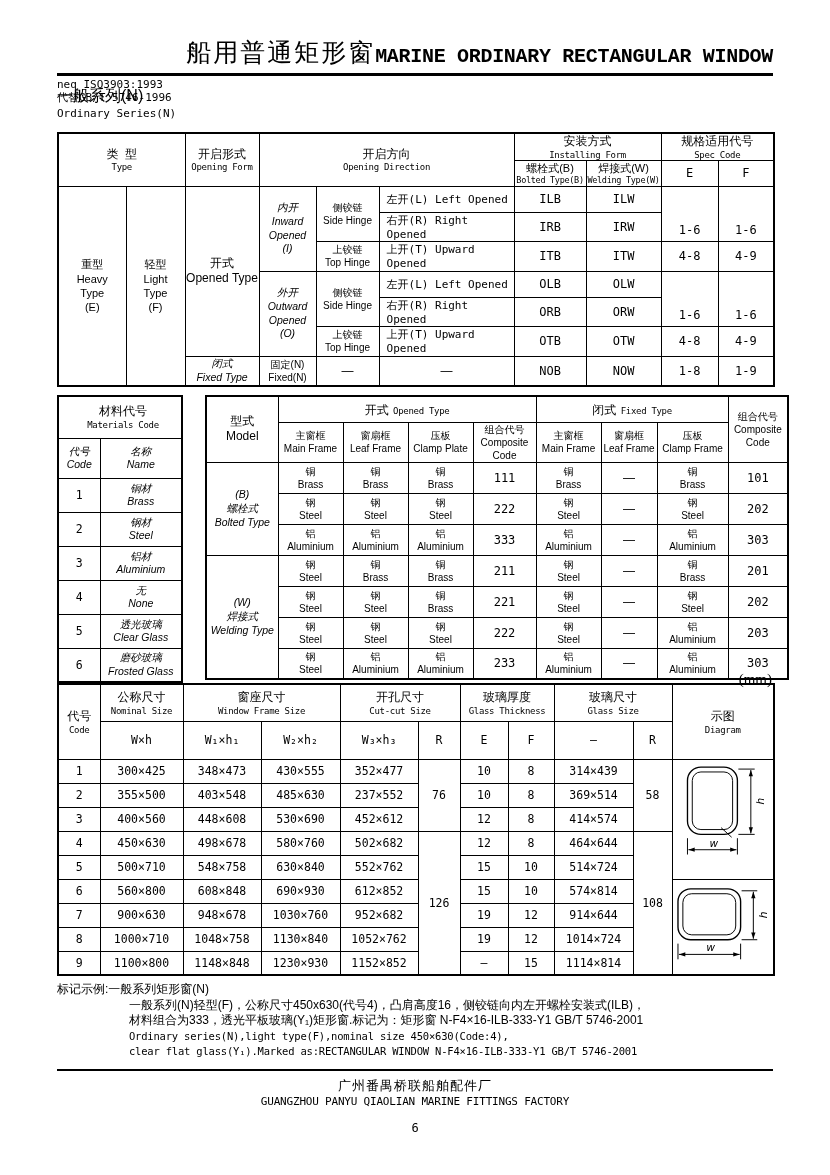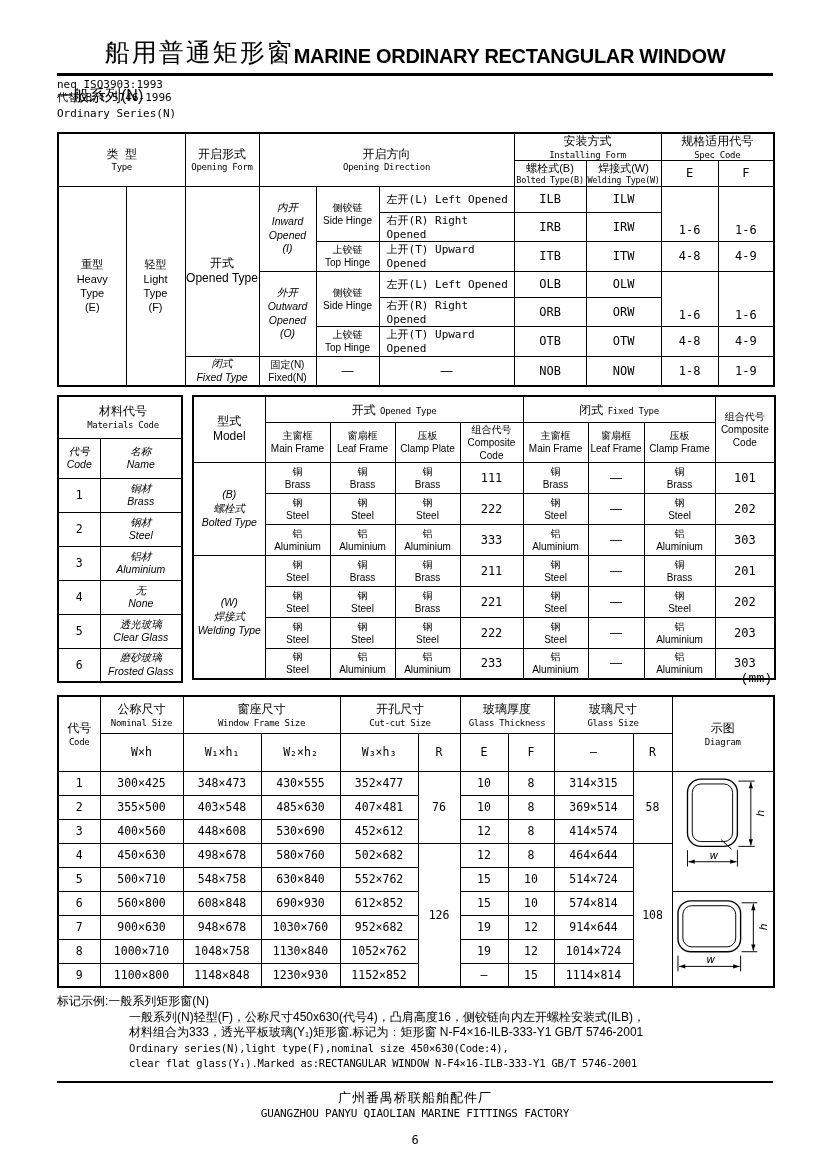--- a/index.html
+++ b/index.html
@@ -6,21 +6,21 @@
   html,body { background:#fff; }
   body {
     width:830px; height:1175px;
     color:#000;
     font-family:"Liberation Sans", sans-serif;
     -webkit-font-smoothing:antialiased;
   }
   .page { width:830px; height:1175px; padding:36px 57px 0 57px; position:relative; overflow:hidden; }
 
   
-  .title-row { display:flex; justify-content:center; align-items:flex-end; }
+  .title-row { display:flex; justify-content:flex-end; align-items:flex-end;font-family:Liberation Mono, monospace; }
   .title-zh { font-size:25px; font-weight:normal; letter-spacing:2px; white-space:nowrap; }
   .title-en { font-size:20px; font-weight:bold; white-space:nowrap; padding-bottom:1px; letter-spacing:-0.3px; }
   .rule { height:3px; background:#000; margin-top:4px; }
   .subhead { position:relative; height:52px; margin-top:2px; }
   .std-number { font-size:15px; font-family:"DejaVu Sans Mono",monospace; }
   .std-small  { font-size:11px; font-family:"DejaVu Sans Mono",monospace; line-height:1.2; }
   .series { position:absolute; left:0; top:8px; width:100%; text-align:left; }
   .series-zh { font-size:16px; }
   .series-en { font-size:11px; font-family:"DejaVu Sans Mono",monospace; }
 
@@ -41,26 +41,26 @@
   .t1 { width:716px; margin-top:2px; }
   .t1 tr.hh td { height:23px; }
   .t1 tr.h26 td { height:26px; }
   .t1 tr.h30 td { height:30px; }
 
   .row2tables { display:flex; align-items:flex-start; margin-top:8px; }
   .tmat { width:124px; }
   .tmat .ttl td { height:42px;padding-left:6px; }
   .tmat .sub td { height:40px; }
   .tmat .mr td { height:34px; }
-  .tmod { width:582px; margin-left:9px; }
+  .tmod { width:582px; margin-left:22px; }
   .tmod .h1 td { height:26px; }
   .tmod .h2 td { height:38px; }
   .tmod .br td { height:31px; }
 
-  .unit { text-align:right; font-size:13px; font-family:Liberation Mono, monospace; margin:-12px 1px 13px 0; height:11px; }
+  .unit { text-align:right; font-size:15px; font-family:Liberation Serif, serif; margin:-12px 1px 1px 0; height:11px; }
 
   .t3 { width:716px; }
   .t3 tr.h37 td { height:37px; }
   .t3 tr.h38 td { height:38px; }
   .t3 tr.dr td { height:24px; }
 
   .notes { margin-top:6px; line-height:15.5px; }
   .note-zh { font-size:12px; }
   .note-en { font-size:10.5px; font-family:"DejaVu Sans Mono",monospace; letter-spacing:-0.2px; }
   .ind { padding-left:72px; }
@@ -493,21 +493,21 @@
 
     <tr class="dr">
       <td class="num">1</td>
       <td class="num">300×425</td>
       <td class="num">348×473</td>
       <td class="num">430×555</td>
       <td class="num">352×477</td>
       <td rowspan="3" class="num">76</td>
       <td class="num">10</td>
       <td class="num">8</td>
-      <td class="num">314×315</td>
+      <td class="num">314×439</td>
       <td rowspan="3" class="num">58</td>
       <td rowspan="5">
         <svg width="96" height="116" viewBox="0 0 100 120">
           <rect x="13" y="6" width="52" height="70" rx="14" fill="none" stroke="#000" stroke-width="1.4"></rect>
           <rect x="18" y="11" width="42" height="60" rx="9" fill="none" stroke="#000" stroke-width="1"></rect>
           <line x1="48" y1="69" x2="59" y2="79" stroke="#000" stroke-width="1"></line>
           <line x1="66" y1="8" x2="83" y2="8" stroke="#000" stroke-width="1"></line>
           <line x1="66" y1="76" x2="83" y2="76" stroke="#000" stroke-width="1"></line>
           <line x1="79" y1="9" x2="79" y2="75" stroke="#000" stroke-width="1"></line>
           <path d="M79,9 l-2.2,6.5 l4.4,0 z" fill="#000"></path>
@@ -520,21 +520,21 @@
           <path d="M64,92 l-6.5,-2.2 l0,4.4 z" fill="#000"></path>
           <text x="36" y="89">w</text>
         </svg>
       </td>
     </tr>
     <tr class="dr">
       <td class="num">2</td>
       <td class="num">355×500</td>
       <td class="num">403×548</td>
       <td class="num">485×630</td>
-      <td class="num">407×481</td>
+      <td class="num">237×552</td>
       <td class="num">10</td>
       <td class="num">8</td>
       <td class="num">369×514</td>
     </tr>
     <tr class="dr">
       <td class="num">3</td>
       <td class="num">400×560</td>
       <td class="num">448×608</td>
       <td class="num">530×690</td>
       <td class="num">452×612</td>

